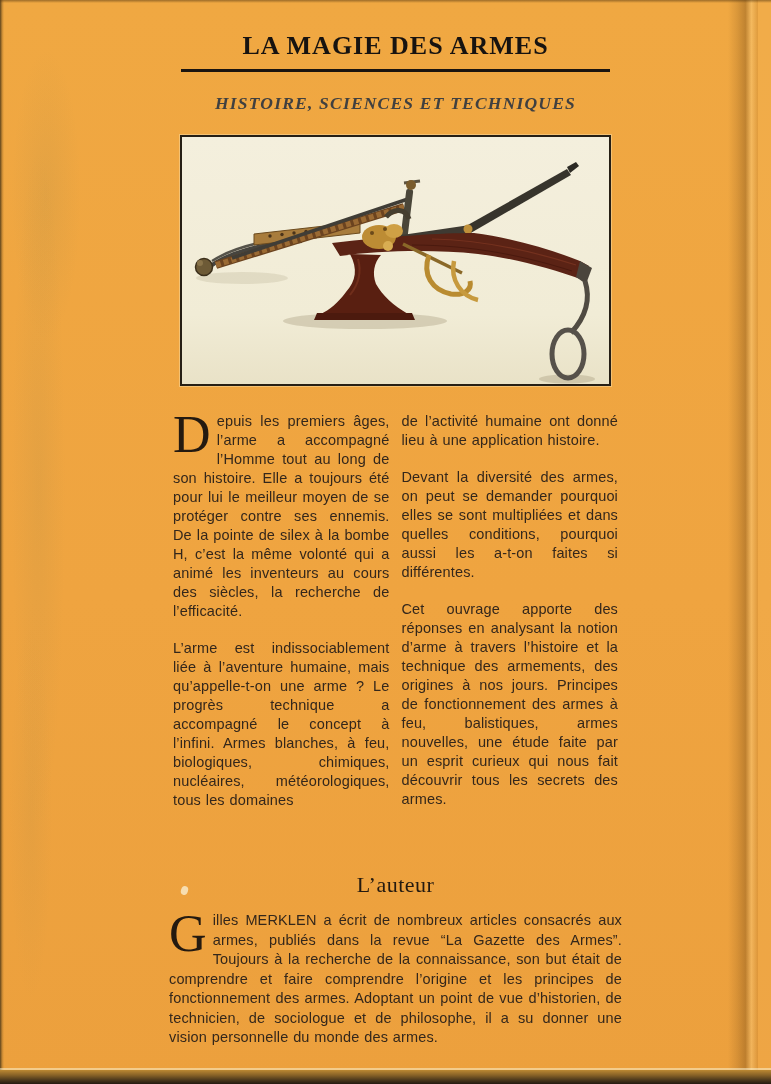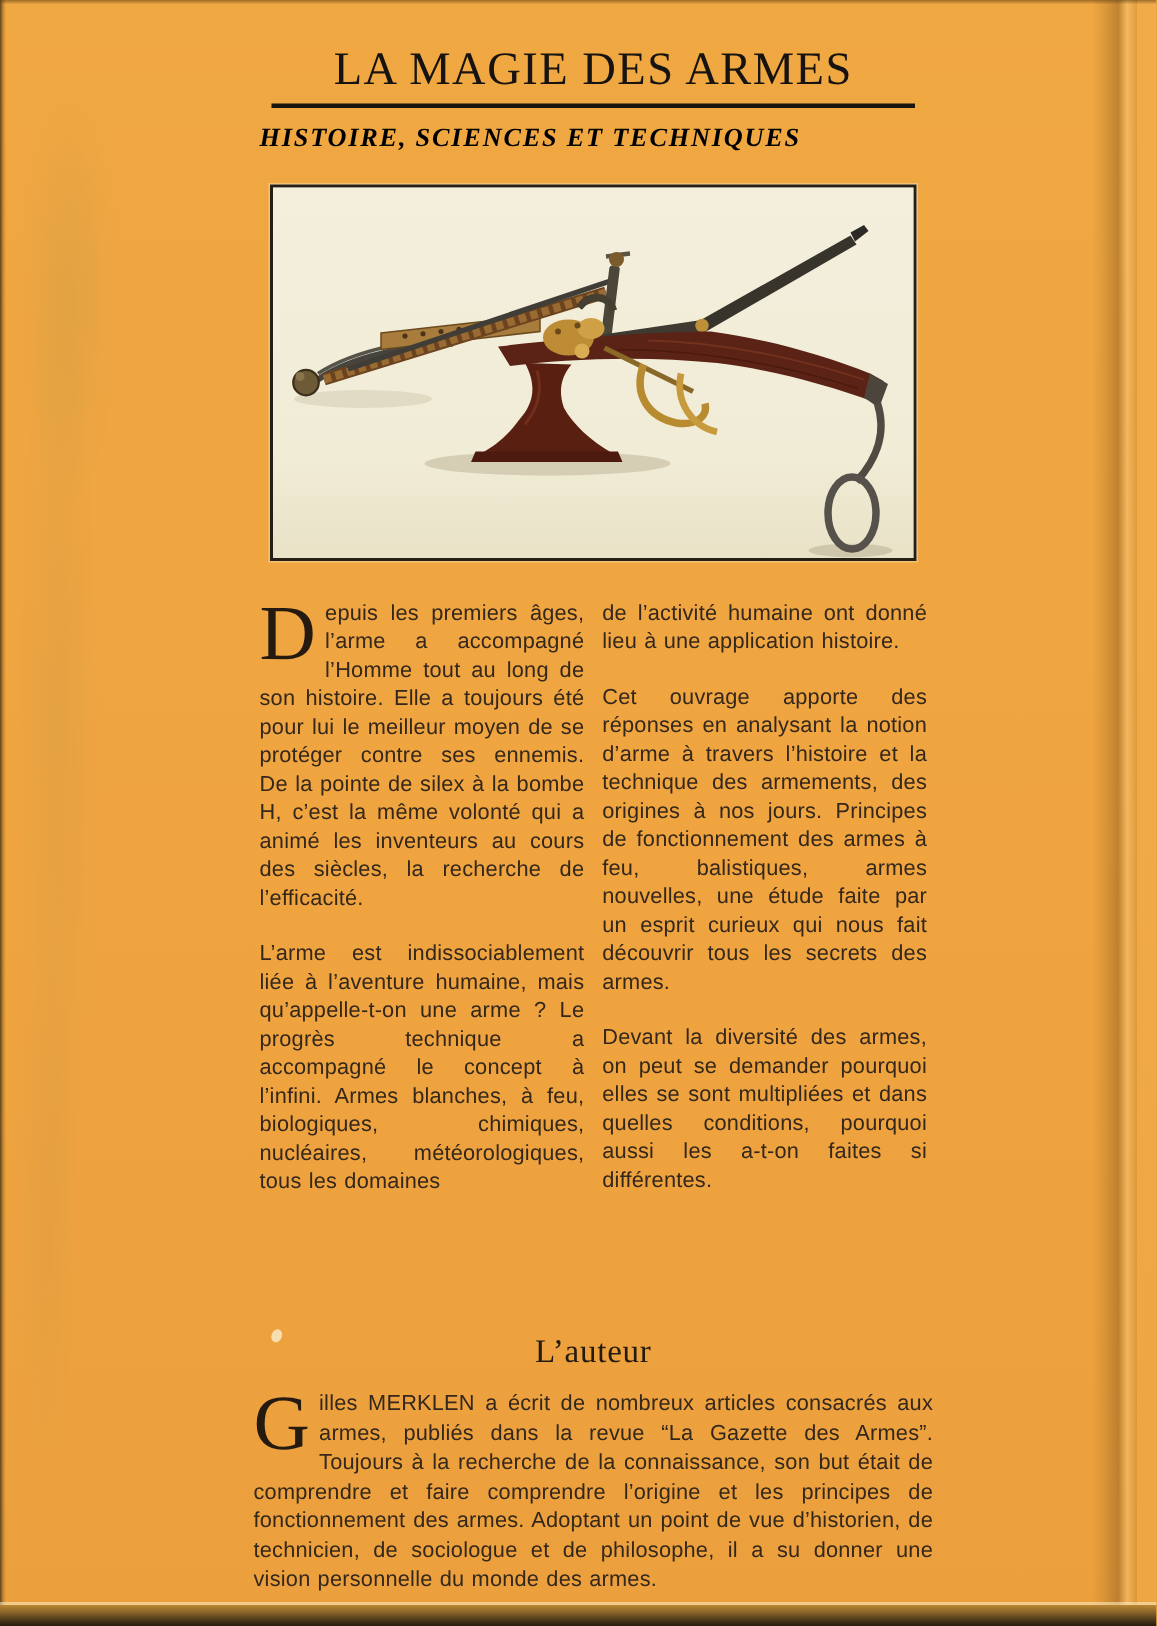--- a/index.html
+++ b/index.html
@@ -25,28 +25,28 @@
     background:linear-gradient(90deg,rgba(0,0,0,0) 0%,rgba(106,66,18,0.16) 30%,rgba(106,66,18,0.36) 58%,rgba(255,226,160,0.30) 78%,rgba(106,66,18,0.12) 100%);}
   .edge-right{position:absolute;top:0;right:0;width:13px;height:100%;background:rgba(255,214,140,0.10);}
   .bottom-highlight{position:absolute;left:0;right:0;bottom:14px;height:2px;background:rgba(250,240,205,0.55);}
   .edge-bottom{position:absolute;left:0;right:0;bottom:0;height:14px;
     background:linear-gradient(180deg,#bb8832 0%,#8a6428 35%,#4e3a1c 70%,#241a10 100%);}
 
   .content{position:absolute;left:173px;top:0;width:445px;}
 
   .title{
     margin:28px 0 0;text-align:center;
-    font-family:"Liberation Serif",serif;font-weight:normal;
-    font-size:31px;line-height:36px;letter-spacing:1px;color:#171310;
+    font-family:"Liberation Serif",serif;font-weight:bold;
+    font-size:26px;line-height:36px;letter-spacing:1px;color:#171310;
   }
   .title-rule{height:3px;background:#1b1510;margin:5px 8px 0 8px;}
   .subtitle{
-    margin:8px 0 0;
+    margin:20px 0 0;text-align:center;
     font-family:"Liberation Serif",serif;font-style:italic;font-weight:bold;
-    font-size:17.5px;line-height:22px;letter-spacing:1.2px;color:#000000;
+    font-size:17.5px;line-height:22px;letter-spacing:1.2px;color:#404040;
   }
 
   .photo-frame{
     margin:21px auto 0;width:427px;height:247px;
     border:2px solid #261f15;background:#f2edda;position:relative;
     box-shadow:0 0 0 1px rgba(255,245,210,0.35);
   }
   .photo-frame svg{position:absolute;inset:0;width:100%;height:100%;}
 
   .columns{
@@ -55,21 +55,21 @@
     text-align:justify;color:#34271b;
   }
   .col{width:216.5px;}
   .columns p{margin:0;}
   .columns p + p{margin-top:18px;}
   .dropcap{
     float:left;font-family:"Liberation Serif",serif;
     font-size:52px;line-height:42px;padding:2px 6px 0 0;color:#241a10;
   }
   .author-heading{
-    margin:90px 0 0;text-align:center;
+    margin:62px 0 0;text-align:center;
     font-family:"Liberation Serif",serif;font-weight:normal;
     font-size:22px;line-height:26px;color:#241a10;letter-spacing:0.5px;
   }
   .author-par{
     margin:13px -4px 0;width:453px;
     font-size:14.5px;line-height:19.5px;letter-spacing:0.15px;word-spacing:0.6px;
     text-align:justify;color:#34271b;
   }
   .speck{position:absolute;left:181px;top:886px;width:7px;height:9px;border-radius:50%;
     background:rgba(250,242,215,0.75);transform:rotate(20deg);}
@@ -155,22 +155,22 @@
     </svg>
   </div>
 
   <div class="columns">
     <div class="col">
       <p><span class="dropcap">D</span><span>epuis les premiers âges, l’arme a accompagné l’Homme tout au long de son histoire. Elle a toujours été pour lui le meilleur moyen de se protéger contre ses ennemis. De la pointe de silex à la bombe H, c’est la même volonté qui a animé les inventeurs au cours des siècles, la recherche de l’efficacité.</span></p>
       <p><span>L’arme est indissociablement liée à l’aventure humaine, mais qu’appelle-t-on une arme ? Le progrès technique a accompagné le concept à l’infini. Armes blanches, à feu, biologiques, chimiques, nucléaires, météorologiques, tous les domaines</span></p>
     </div>
     <div class="col">
       <p><span>de l’activité humaine ont donné lieu à une application histoire.</span></p>
+      <p><span>Devant la diversité des armes, on peut se demander pourquoi elles se sont multipliées et dans quelles conditions, pourquoi aussi les a-t-on faites si différentes.</span></p>
       <p><span>Cet ouvrage apporte des réponses en analysant la notion d’arme à travers l’histoire et la technique des armements, des origines à nos jours. Principes de fonctionnement des armes à feu, balistiques, armes nouvelles, une étude faite par un esprit curieux qui nous fait découvrir tous les secrets des armes.</span></p>
-      <p><span>Devant la diversité des armes, on peut se demander pourquoi elles se sont multipliées et dans quelles conditions, pourquoi aussi les a-t-on faites si différentes.</span></p>
     </div>
   </div>
 
   <h3 class="author-heading">L’auteur</h3>
   <p class="author-par"><span class="dropcap">G</span><span>illes MERKLEN a écrit de nombreux articles consacrés aux armes, publiés dans la revue “La Gazette des Armes”. Toujours à la recherche de la connaissance, son but était de comprendre et faire comprendre l’origine et les principes de fonctionnement des armes. Adoptant un point de vue d’historien, de technicien, de sociologue et de philosophe, il a su donner une vision personnelle du monde des armes.</span></p>
 
 </div>
 
 <div class="fold-right"></div>
 <div class="edge-right"></div>

